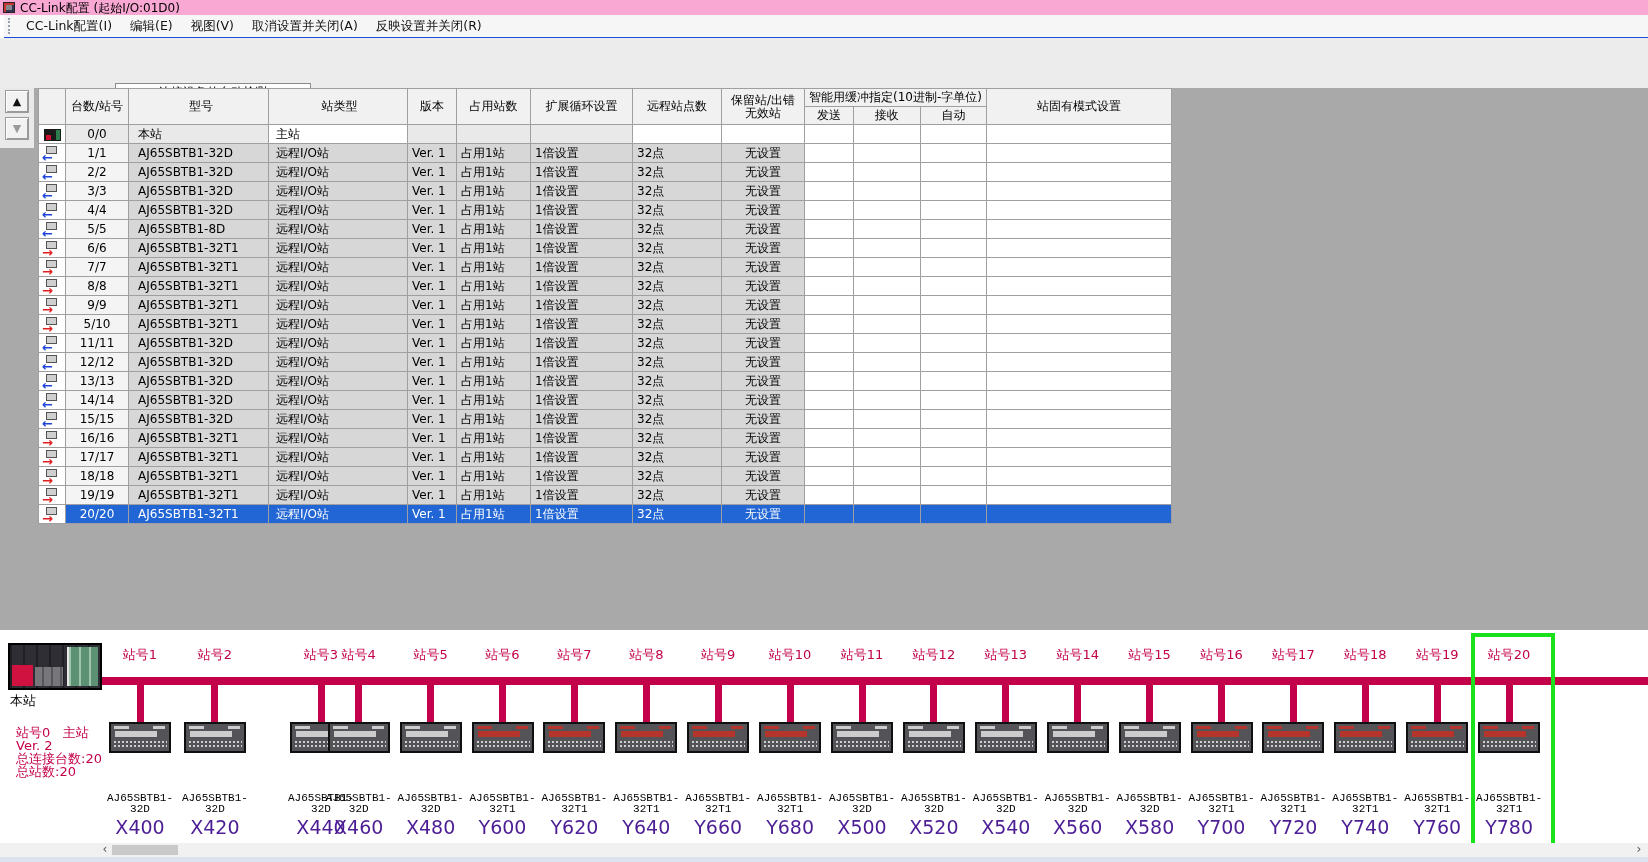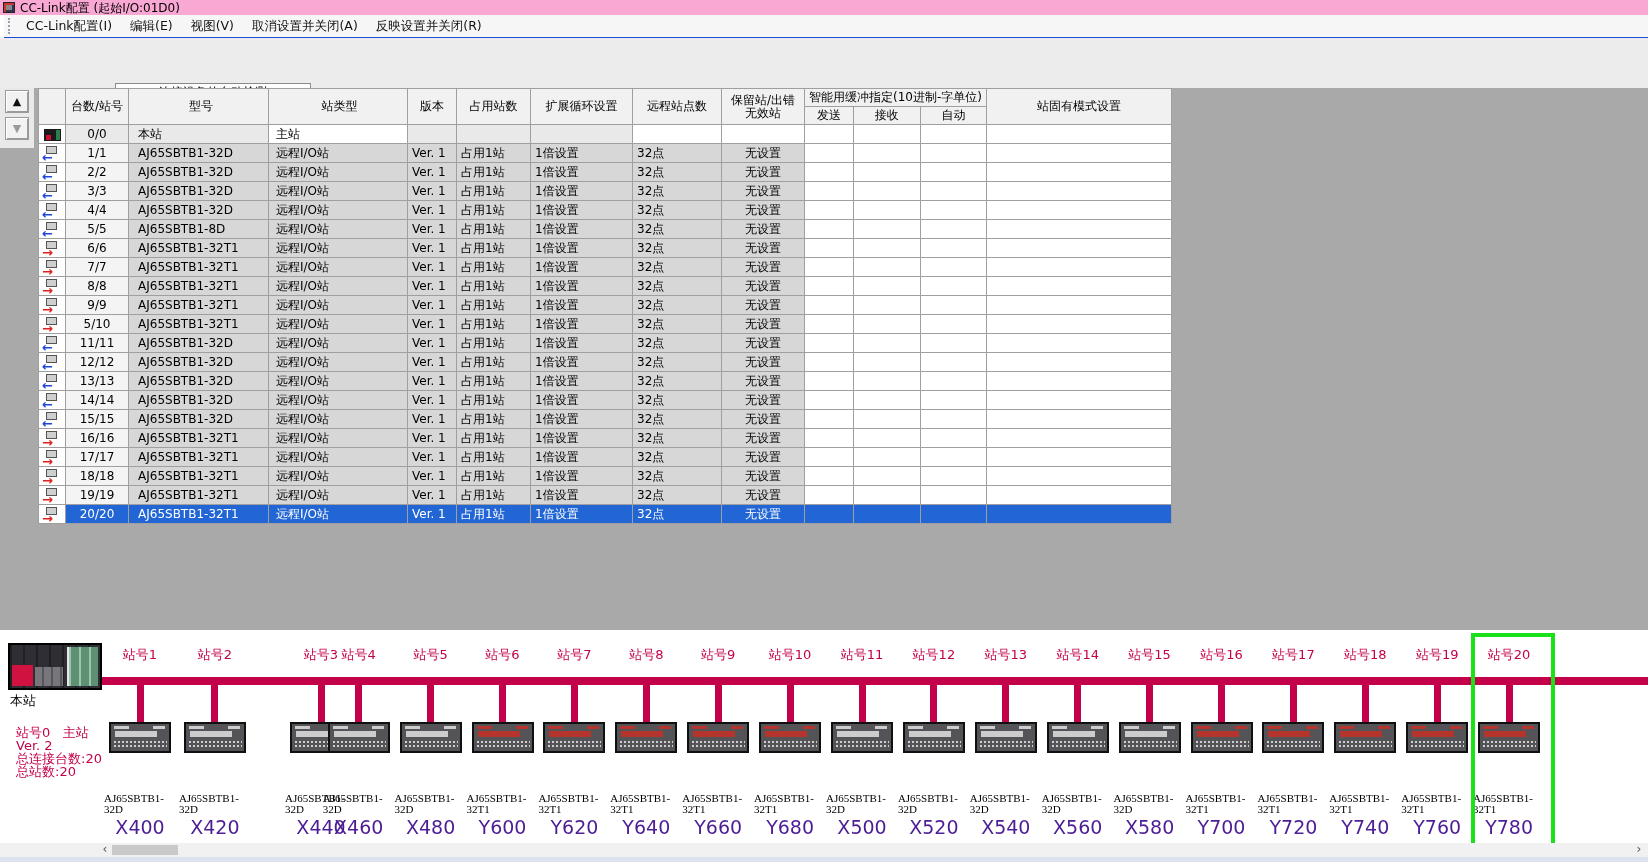--- a/index.html
+++ b/index.html
@@ -94,22 +94,22 @@
   .drop { position:absolute; top:52px; left:calc(50% - 3.5px); width:7px; height:37px; background:#c3004a; }
   .device { position:absolute; top:89px; left:calc(50% - 31px); width:62px; height:31px;
         border:2px solid #101010; background:#535358; }
   .device .b1 { position:absolute; left:3px; top:2px; width:15px; height:3px; }
   .device .b2 { position:absolute; right:4px; top:2px; width:12px; height:3px; }
   .device .b3 { position:absolute; left:4px; top:7px; width:42px; height:6px; }
   .station.in  .device i { background:#cccccc; }
   .station.out .device i { background:#b5352c; }
   .device .terms { position:absolute; left:2px; right:2px; bottom:2px; height:9px;
         background-image:radial-gradient(#cfcfcf 1px, transparent 1.4px); background-size:4px 4px; }
-  .st-model { position:absolute; top:160px; width:100%; 
-        font-family:Liberation Serif, serif; font-size:11px; line-height:11px; color:#000; }
+  .st-model { position:absolute; top:160px; width:100%; text-align:center;
+        font-family:Liberation Mono, monospace; font-size:11px; line-height:11px; color:#000; }
   .st-io { position:absolute; top:183px; width:100%; text-align:center; font-size:19px; color:#4c1d95; white-space:nowrap; }
 
   
   #hscroll { left:0; top:843px; width:1648px; height:14px; background:#f1f1f1; }
   #hs-left  { left:98px; top:843px; width:14px; height:14px; color:#555; font-size:12px; text-align:center; line-height:13px; }
   #hs-thumb { left:112px; top:845px; width:66px; height:10px; background:#c9c9c9; }
   #hs-right { left:1632px; top:843px; width:14px; height:14px; color:#555; font-size:12px; text-align:center; line-height:13px; }
   #bottom-strip { left:0; top:857px; width:1648px; height:5px; background:#dde3ee; }
 </style>
 </head>

